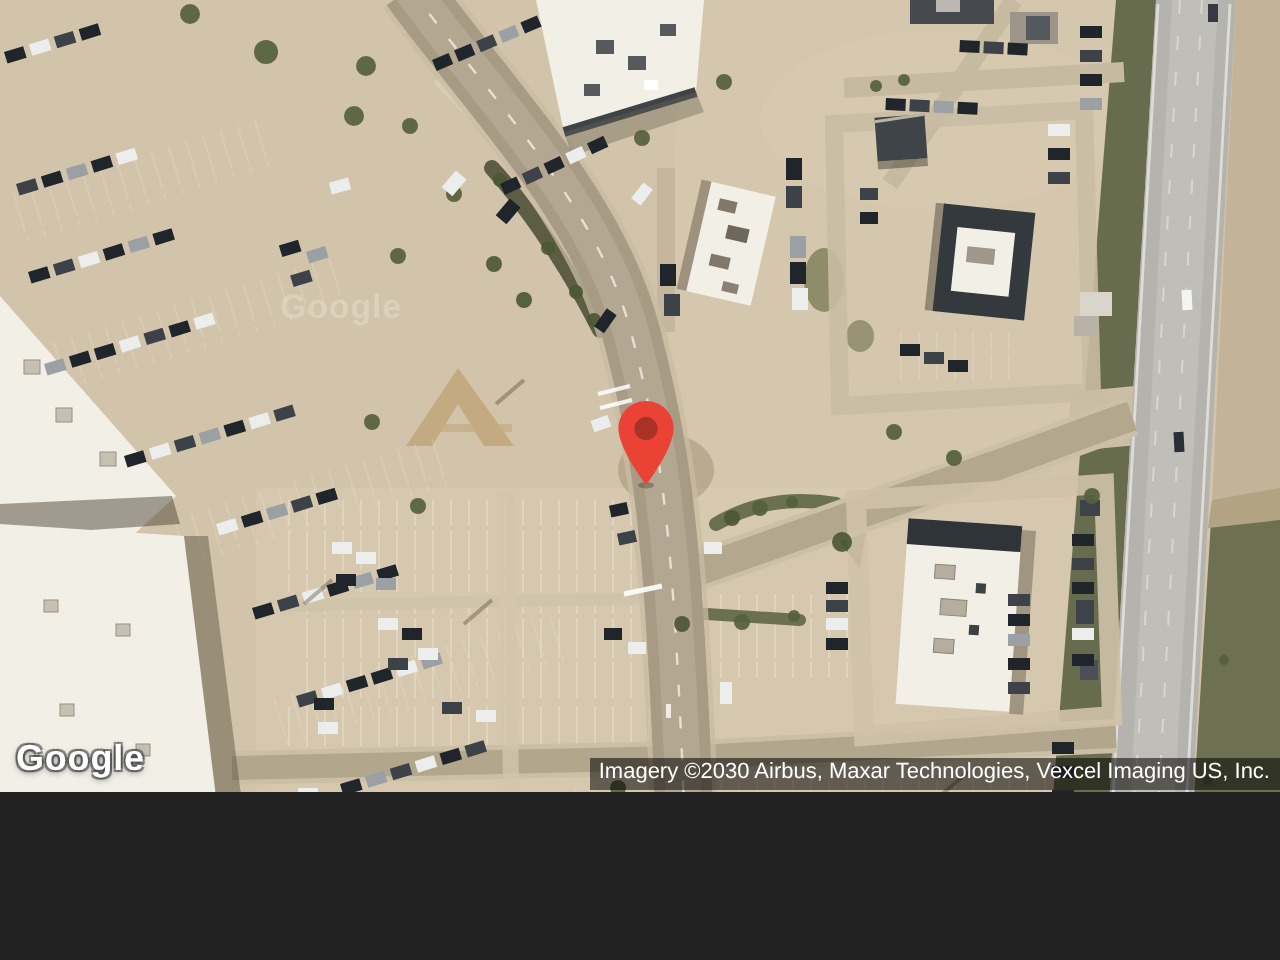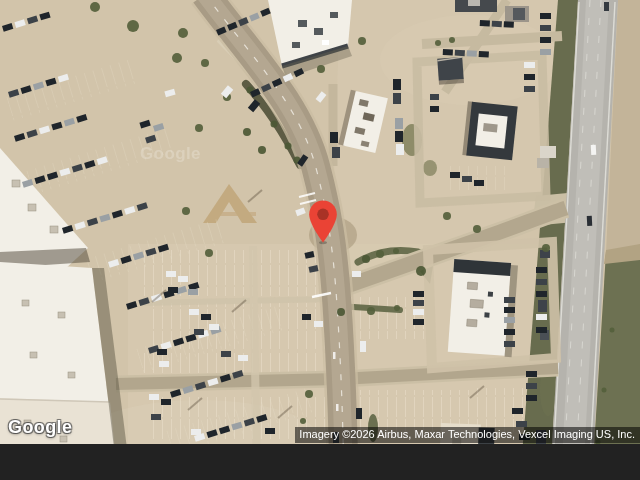--- a/index.html
+++ b/index.html
@@ -1,17 +1,17 @@
 <!DOCTYPE html>
 <html style="--terrain: #d2c4aa; --road: #a89b85; --road-curb: #c9bca2; --highway: #b5b3ad; --grass: #686c4e; --building-white: #f2efe7; --building-dark: #34393d; --marker-red: #EA4335; --marker-dot: #A93226; --attribution-bg: rgba(0,0,0,0.54); --attribution-text: #ffffff;"><head>
 <meta charset="utf-8">
 <style>
   html,body{margin:0;padding:0;background:#222;}
   .stage{
-    position:relative;width:640px;height:444px;overflow:hidden;
+    position:relative;width:640px;height:396px;overflow:hidden;
     font-family:"Liberation Sans",sans-serif;
     background:var(--terrain,#d2c4aa);
   }
   .stage svg{display:block;}
   .map-svg{position:absolute;left:0;top:0;}
   .pin{position:absolute;left:306px;top:199px;width:34px;height:46px;cursor:pointer;}
   .pin-body{fill:var(--marker-red,#EA4335);}
   .pin-dot{fill:var(--marker-dot,#A93226);}
   .google-logo{
     position:absolute;left:8px;bottom:6px;
@@ -488,15 +488,15 @@
 <div class="pin">
   <svg width="34" height="46" viewBox="0 0 34 46">
     <ellipse cx="17" cy="43.6" rx="4" ry="1.6" fill="rgba(0,0,0,0.25)"></ellipse>
     <path class="pin-body" d="M17 1.5 C9.3 1.5 3.2 7.6 3.2 15.3 C3.2 25.6 17 43.5 17 43.5 C17 43.5 30.8 25.6 30.8 15.3 C30.8 7.6 24.7 1.5 17 1.5 Z"></path>
     <circle class="pin-dot" cx="17" cy="15.3" r="5.8"></circle>
   </svg>
 </div>
 
 <div class="google-logo">Google</div>
 
-<div class="attr-bar">Imagery ©2026 Airbus, Maxar Technologies, Vexcel Imaging US, Inc.</div>
+<div class="attr-bar">Imagery ©2030 Airbus, Maxar Technologies, Vexcel Imaging US, Inc.</div>
 
 </div>
 
 </body></html>

